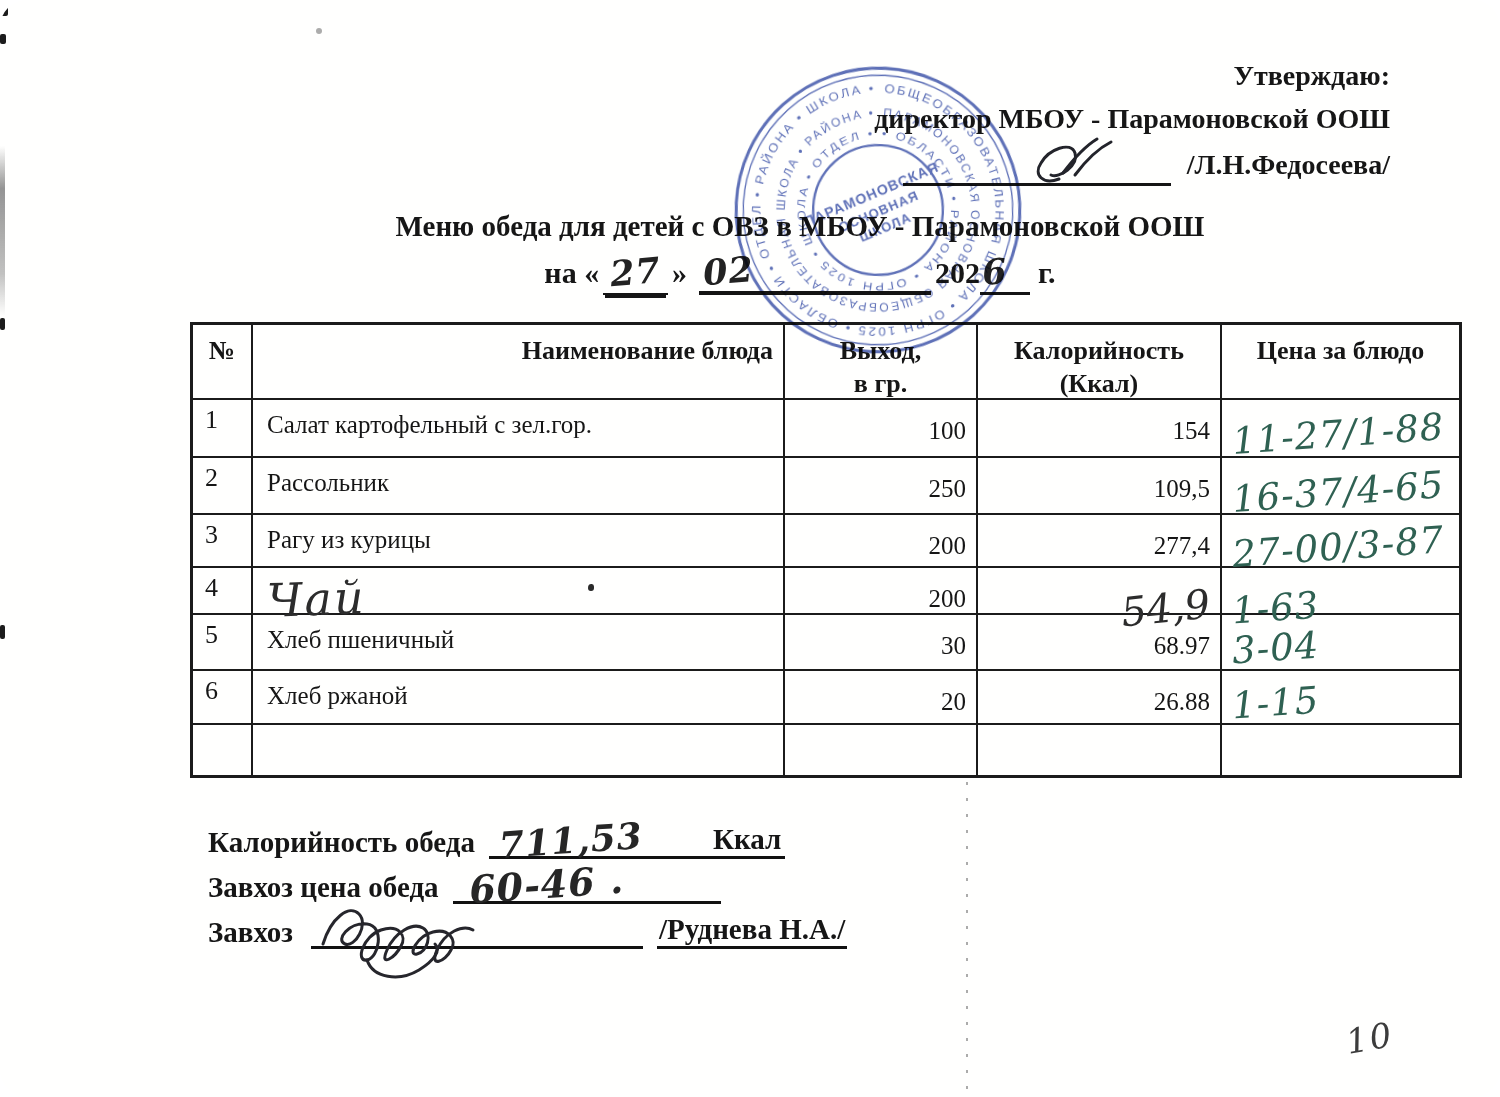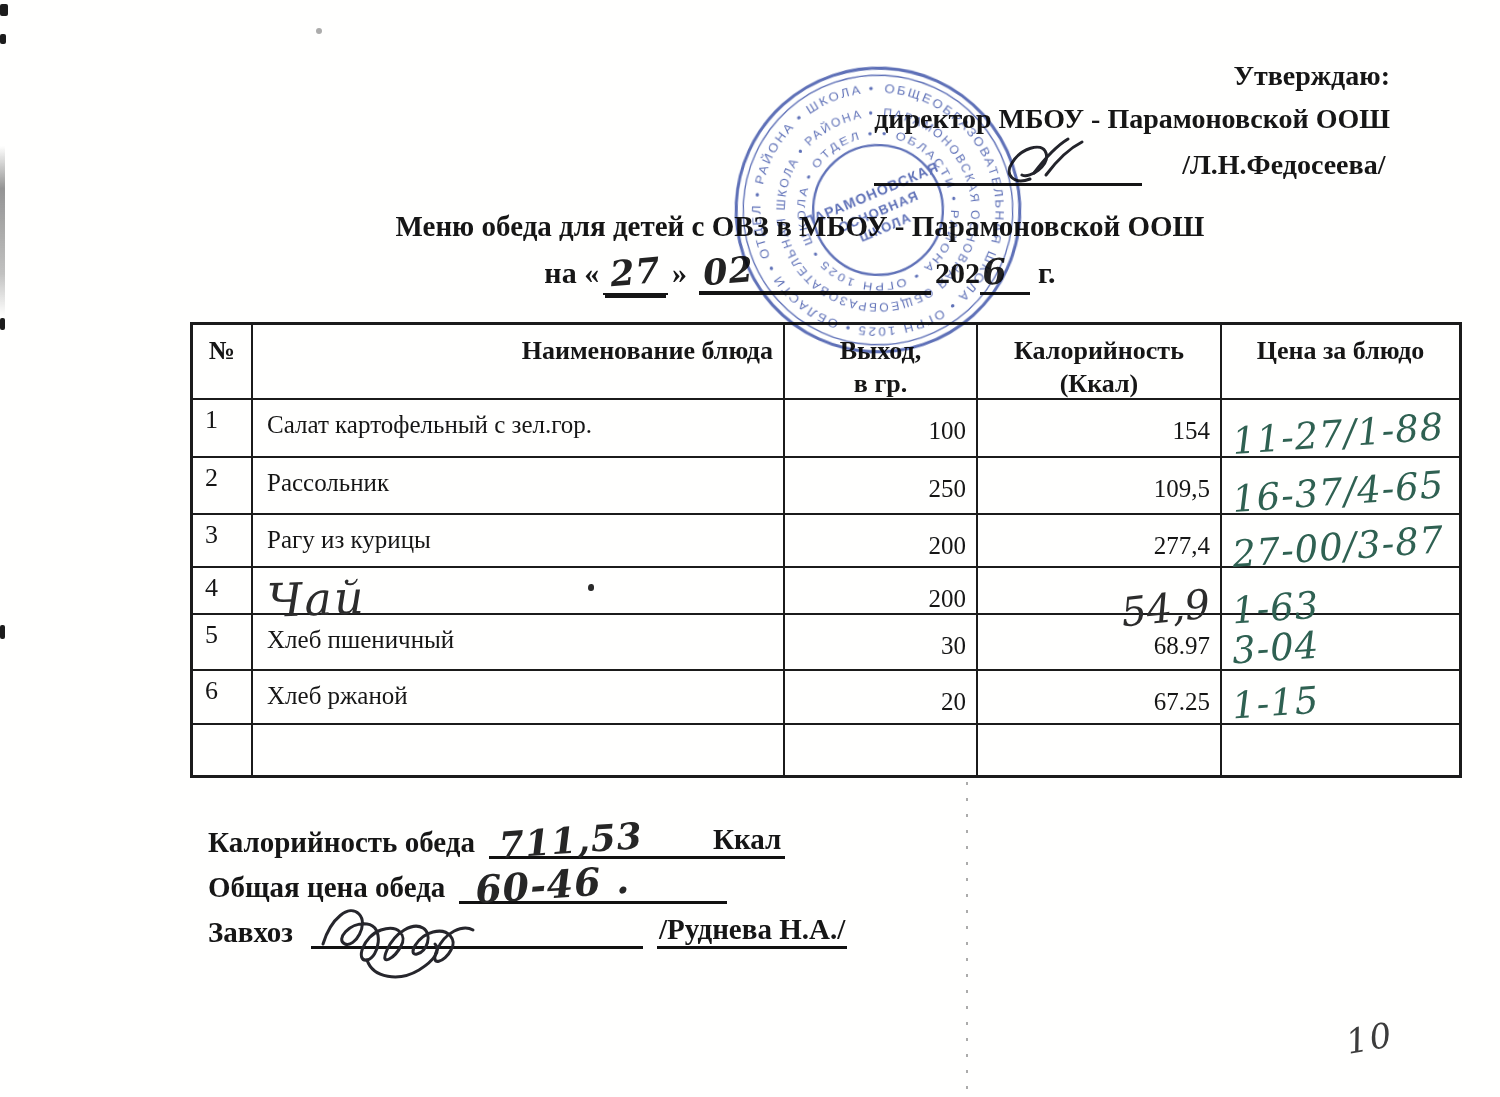--- a/index.html
+++ b/index.html
@@ -1,26 +1,26 @@
 <!DOCTYPE html>
 <html><head>
 <meta charset="utf-8">
 <style>
   html,body { margin:0; padding:0; background:#ffffff; }
   .page {
     position:relative; width:1500px; height:1097px; overflow:hidden;
     background:#fffffe;
-    font-family:"Liberation Serif", serif; color:#161616;
+    font-family:"Liberation Serif", serif; color:#161616;border-radius:27px;
   }
   .hand { font-family:"DejaVu Serif", serif; font-style:italic; }
 
   
   .approval { position:absolute; top:54px; right:110px; text-align:right;
     font-weight:bold; font-size:28px; line-height:43px; z-index:2; }
-  .sig-row { display:flex; justify-content:flex-start; align-items:flex-end; height:46px;gap:24px; }
+  .sig-row { display:flex; justify-content:flex-end; align-items:flex-end; height:46px; }
   .sig-underline { display:inline-block; width:268px; height:36px; position:relative;
     border-bottom:3px solid #151515; margin-right:16px; }
   .sig-underline svg { position:absolute; left:118px; bottom:-10px; }
 
   
   .title-block { position:absolute; top:210px; left:100px; width:1400px;
     text-align:center; font-weight:bold; font-size:29px; z-index:2; }
   .date-line { margin-top:7px; font-size:30px; display:flex; justify-content:center;
     align-items:center; }
   .u-day { display:inline-block; margin:0 4px; padding:0 7px 1px;
@@ -214,21 +214,21 @@
           <div class="t-cell c-out">30</div>
           <div class="t-cell c-cal">68.97</div>
           <div class="t-cell c-price">
             <span class="hand hand-price">3-04</span>
           </div>
         </div>
         <div class="t-row" style="height: 54px;">
           <div class="t-cell c-num">6</div>
           <div class="t-cell c-dish">Хлеб ржаной</div>
           <div class="t-cell c-out">20</div>
-          <div class="t-cell c-cal">67.25</div>
+          <div class="t-cell c-cal">26.88</div>
           <div class="t-cell c-price">
             <span class="hand hand-price">1-15</span>
           </div>
         </div>
         <div class="t-row" style="height: 50px; border-bottom: none;">
           <div class="t-cell c-num"></div>
           <div class="t-cell c-dish"></div>
           <div class="t-cell c-out"></div>
           <div class="t-cell c-cal"></div>
           <div class="t-cell c-price"></div>
@@ -238,21 +238,21 @@
 
   <div class="pen-dot"></div>
 
   <div class="totals">
     <div class="totals-row">
       <span>Калорийность обеда</span>
       <span class="u-line cal-wrap"><span class="hand hand-total">711,53</span></span>
       <span class="unit-underlined">Ккал</span>
     </div>
     <div class="totals-row">
-      <span>Общая цена обеда</span>
+      <span>Завхоз цена обеда</span>
       <span class="u-line price-wrap"><span class="hand hand-total" style="font-size:38px;">60-46 .</span></span>
     </div>
     <div class="totals-row">
       <span>Завхоз</span>
       <span class="mgr-underline">
         <svg width="240" height="100" viewBox="0 0 240 100">
           <g fill="none" stroke="#26262c" stroke-width="3" stroke-linecap="round">
             <path d="M8,56 C16,30 34,16 44,26 C54,36 40,60 30,56 C20,52 34,34 52,36 C70,38 64,70 52,72 C40,74 48,48 66,42 C84,36 92,48 86,58 C80,70 64,80 72,62 C80,44 98,34 108,40 C118,46 112,64 102,66 C92,68 102,48 118,44 C134,40 142,52 136,62 C130,74 114,80 122,62 C130,44 148,36 158,42"></path>
             <path d="M52,72 C58,90 84,94 104,82 C120,72 126,62 120,56"></path>
           </g>

